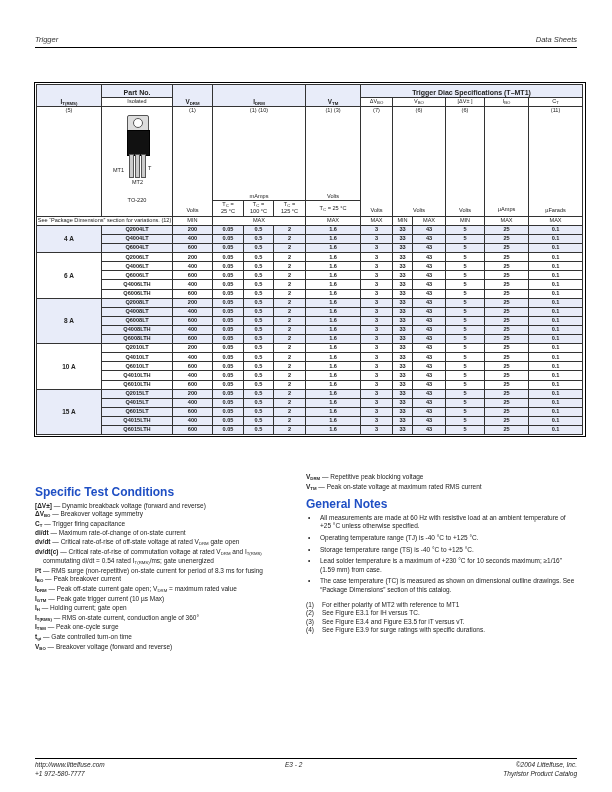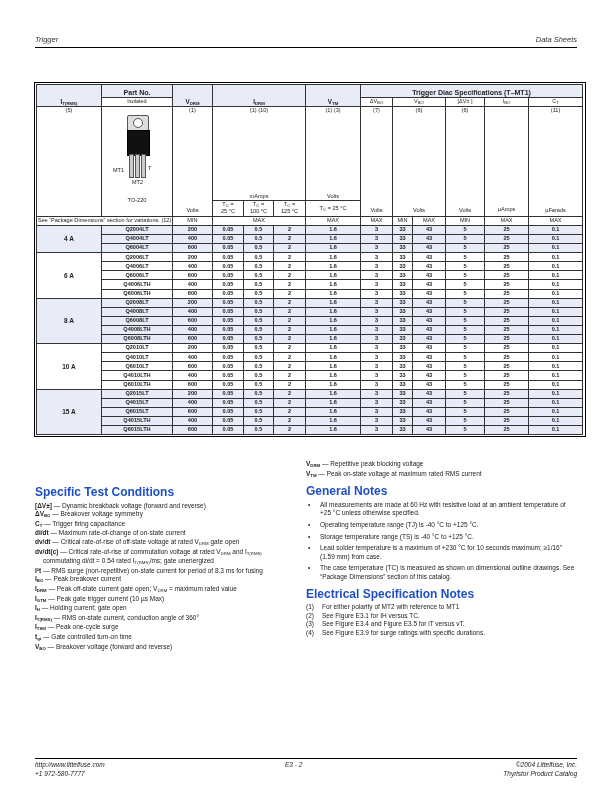--- a/index.html
+++ b/index.html
@@ -25,21 +25,21 @@
   .grp-lbl { font-size:6.5px; font-weight:bold; }
   .pkg { position:relative; width:40px; height:72px; margin:8px auto 0; }
   .tab { position:absolute; left:10px; top:0; width:20px; height:16px; background:#ddd; border:0.8px solid #555; border-radius:2px 2px 0 0; }
   .hole { position:absolute; left:16px; top:3px; width:8px; height:8px; border:0.8px solid #555; border-radius:50%; background:#fff; }
   .bodyblk { position:absolute; left:10px; top:15px; width:21px; height:24px; background:#111; border:0.6px solid #000; }
   .lead { position:absolute; top:39px; width:3px; height:22px; background:#ccc; border:0.6px solid #555; }
   .lbl { position:absolute; font-size:5.5px; }
 
   .col { position:absolute; font-size:6.5px; line-height:8.6px; }
   .col-l { left:35px; top:484px; width:260px; }
-  .col-r { left:306px; top:460px; width:272px; }
+  .col-r { left:306px; top:473px; width:272px; }
   h2 { color:#1f4fc4; font-size:12px; margin:4px 0 5px; font-weight:bold; }
   .def { margin:0; }
   .def.indent { padding-left:8px; text-indent:-8px; }
   .def b { font-weight:bold; }
   ul.notes { list-style:none; margin:0 0 6px; padding:0; }
   ul.notes li { position:relative; padding-left:14px; margin-bottom:3px; }
   ul.notes li::before { content:"•"; position:absolute; left:2px; }
   ol.enotes { list-style:none; margin:0; padding:0; }
   ol.enotes li { padding-left:16px; text-indent:-16px; }
   .n { display:inline-block; width:16px; text-indent:0; }
@@ -516,21 +516,20 @@
       <p class="def indent"><b>V<span class="sub">TM</span></b> — Peak on-state voltage at maximum rated RMS current</p>
     </div>
   <h2 style="margin-top:8px">General Notes</h2>
   <ul class="notes">
     <li>All measurements are made at 60 Hz with resistive load at an ambient temperature of +25 °C unless otherwise specified.</li>
     <li>Operating temperature range (TJ) is -40 °C to +125 °C.</li>
     <li>Storage temperature range (TS) is -40 °C to +125 °C.</li>
     <li>Lead solder temperature is a maximum of +230 °C for 10 seconds maximum; ≥1/16" (1.59 mm) from case.</li>
     <li>The case temperature (TC) is measured as shown on dimensional outline drawings. See “Package Dimensions” section of this catalog.</li>
   </ul>
-  <h2 style="margin-top:8px">Electrical Specification Notes</h2>
   <ol class="enotes">
     <li><span class="n">(1)</span><span>For either polarity of MT2 with reference to MT1</span></li>
     <li><span class="n">(2)</span><span>See Figure E3.1 for IH versus TC.</span></li>
     <li><span class="n">(3)</span><span>See Figure E3.4 and Figure E3.5 for iT versus vT.</span></li>
     <li><span class="n">(4)</span><span>See Figure E3.9 for surge ratings with specific durations.</span></li>
   </ol>
 </div>
 
 <div class="ft-rule"></div>
 <div class="ft ft-l">

